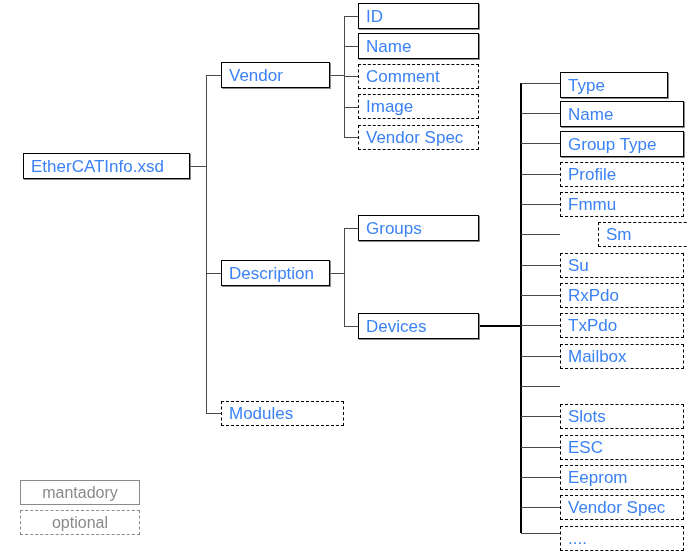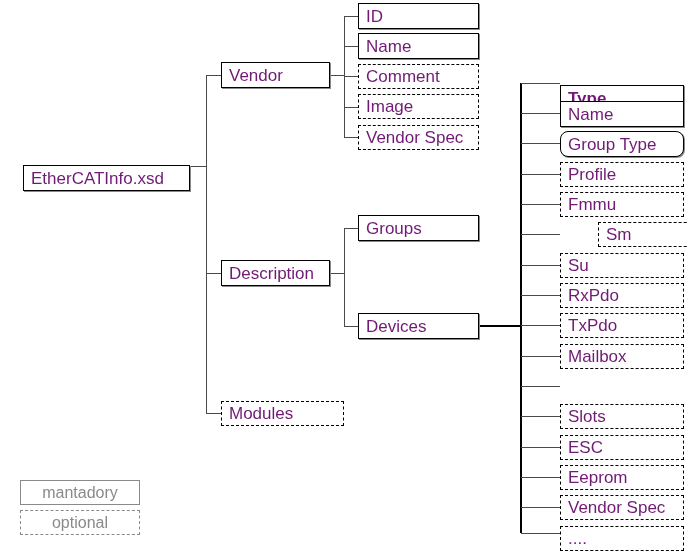--- a/index.html
+++ b/index.html
@@ -19,21 +19,21 @@
   
   .node {
     position: absolute;
     box-sizing: border-box;
     background: #ffffff;
     display: flex;
     align-items: center;
     padding-left: 7px;
     font-size: 17px;
     line-height: 1;
-    color: #701a75;
+    color: #3b82f6;
     white-space: nowrap;
   }
   .node.mandatory {
     border: 1px solid #000000;
     box-shadow: 1px 1px 0 0 #8a8a8a;
   }
   .node.optional {
     border: 1px dashed #000000;
   }
 
@@ -107,21 +107,21 @@
   <div class="hline" style="left:521px; top:295px; width:39px;"></div>
   <div class="hline" style="left:521px; top:325px; width:39px;"></div>
   <div class="hline" style="left:521px; top:356px; width:39px;"></div>
   <div class="hline" style="left:521px; top:386px; width:39px;"></div>
   <div class="hline" style="left:521px; top:416px; width:39px;"></div>
   <div class="hline" style="left:521px; top:447px; width:39px;"></div>
   <div class="hline" style="left:521px; top:477px; width:39px;"></div>
   <div class="hline" style="left:521px; top:507px; width:39px;"></div>
   <div class="hline" style="left:521px; top:533px; width:39px;"></div>
 
-  <div class="node mandatory" style="left:23px; top:153px; width:167px; height:26px;margin-top:12px;">
+  <div class="node mandatory" style="left:23px; top:153px; width:167px; height:26px;">
     <span>EtherCATInfo.xsd</span>
   </div>
 
   <div class="node mandatory" style="left:221px; top:62px; width:109px; height:26px;">
     <span>Vendor</span>
   </div>
   <div class="node mandatory" style="left:221px; top:260px; width:109px; height:26px;">
     <span>Description</span>
   </div>
   <div class="node optional" style="left:221px; top:401px; width:123px; height:25px;">
@@ -144,27 +144,27 @@
     <span>Vendor Spec</span>
   </div>
 
   <div class="node mandatory" style="left:358px; top:215px; width:121px; height:26px;">
     <span>Groups</span>
   </div>
   <div class="node mandatory" style="left:358px; top:313px; width:121px; height:26px;">
     <span>Devices</span>
   </div>
 
-  <div class="node mandatory" style="left:560px; top:85px; width:124px; height:26px;font-weight:bold;">
+  <div class="node mandatory" style="left:560px; top:72px; width:108px; height:26px;">
     <span>Type</span>
   </div>
   <div class="node mandatory" style="left:560px; top:101px; width:124px; height:26px;">
     <span>Name</span>
   </div>
-  <div class="node mandatory" style="left:560px; top:131px; width:124px; height:26px;border-radius:8px;">
+  <div class="node mandatory" style="left:560px; top:131px; width:124px; height:26px;">
     <span>Group Type</span>
   </div>
   <div class="node optional" style="left:560px; top:192px; width:124px; height:25px;">
     <span>Fmmu</span>
   </div>
   <div class="node optional" style="left:560px; top:162px; width:124px; height:25px;">
     <span>Profile</span>
   </div>
   <div class="node optional" style="left:560px; top:222px; width:124px; height:25px;margin-left:38px;">
     <span>Sm</span>

